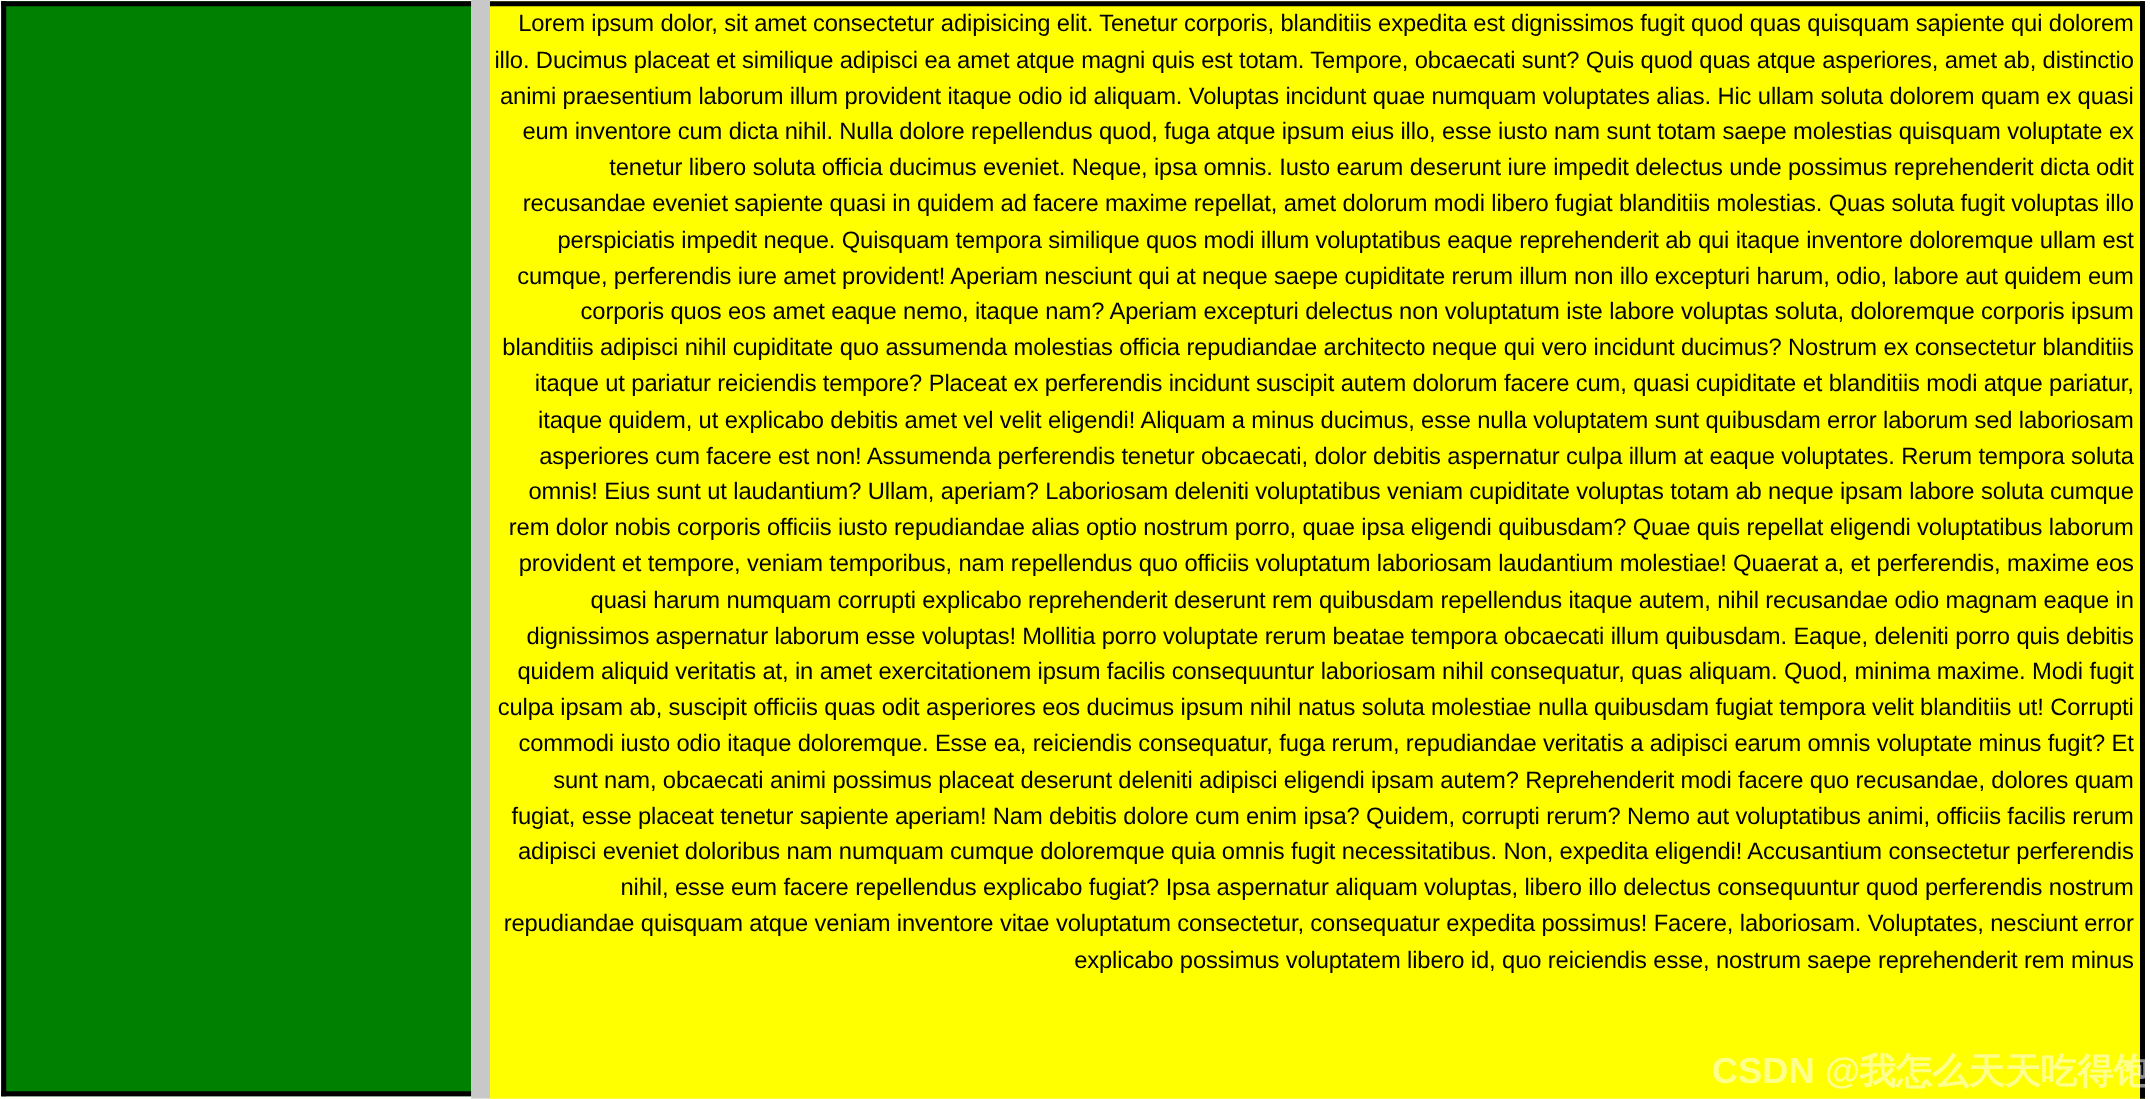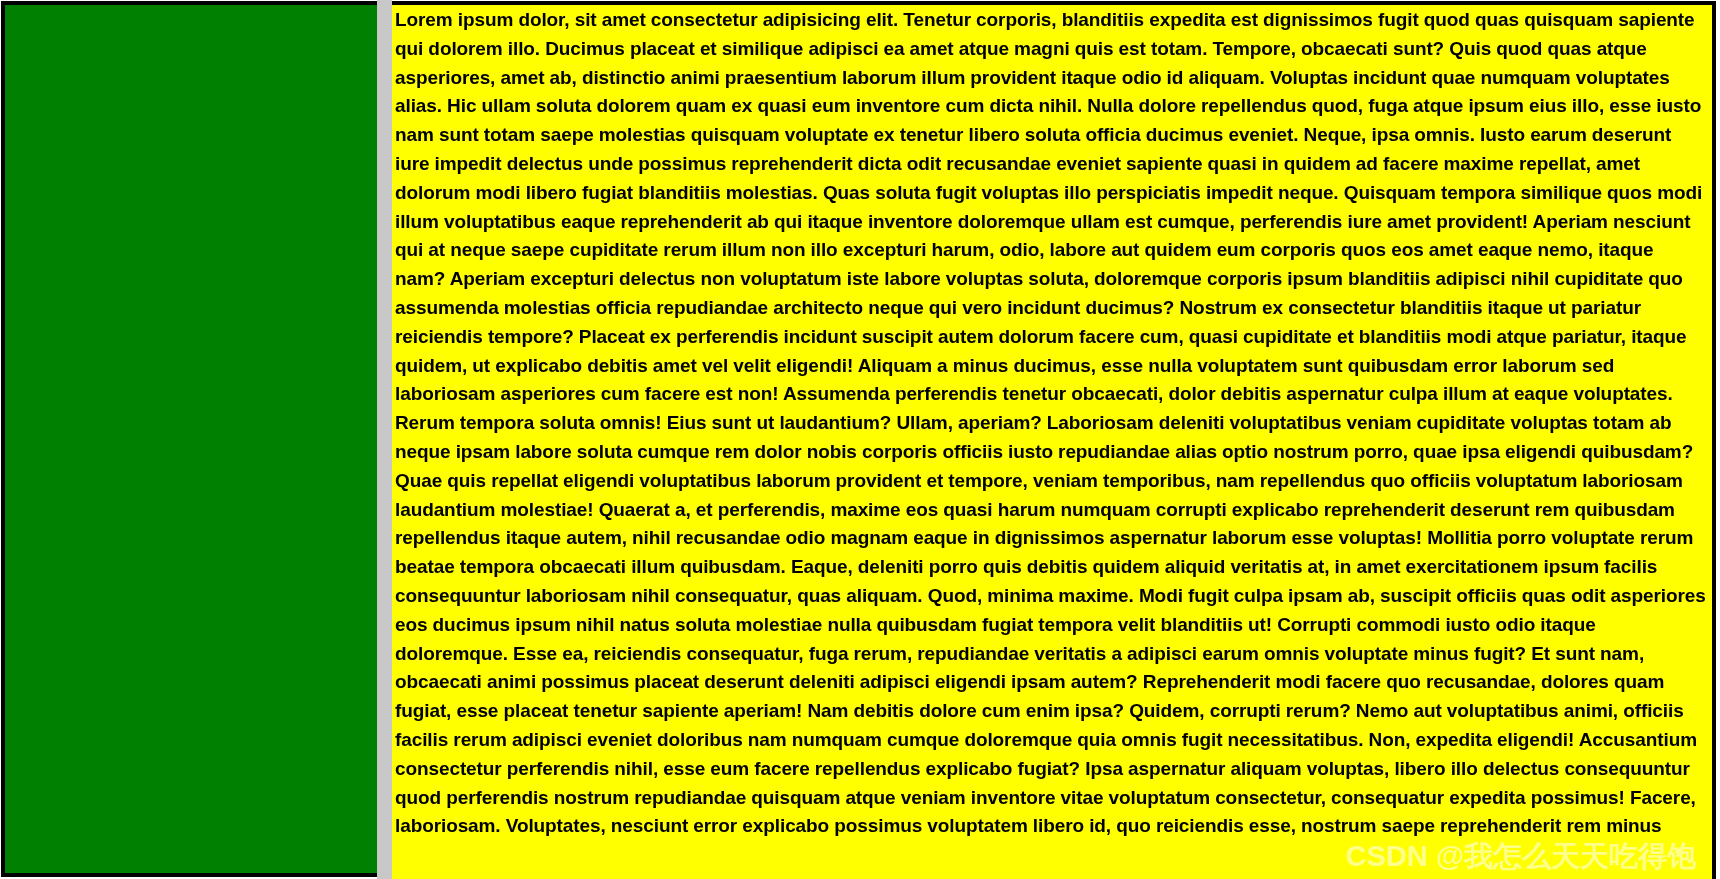--- a/index.html
+++ b/index.html
@@ -48,26 +48,25 @@
     border-left: none;
     border-bottom: none;
     padding: 1px 5px 0 3px;
   }
   .lorem-paragraph {
     margin: 0;
     color: #000000;
     font-size: 19px;
     line-height: 28.8px;
     letter-spacing: -0.1px;
-    text-align: left;
-    font-weight: bold;
+    text-align: right;
   }
   .watermark {
     position: absolute;
-    right: 24px;
+    right: 0;
     bottom: 2px;
     font-size: 29px;
     font-weight: bold;
     color: rgba(255, 255, 255, 0.55);
     white-space: nowrap;
     pointer-events: none;
     font-family: "Liberation Sans", sans-serif;
   }
 </style>
 </head>

